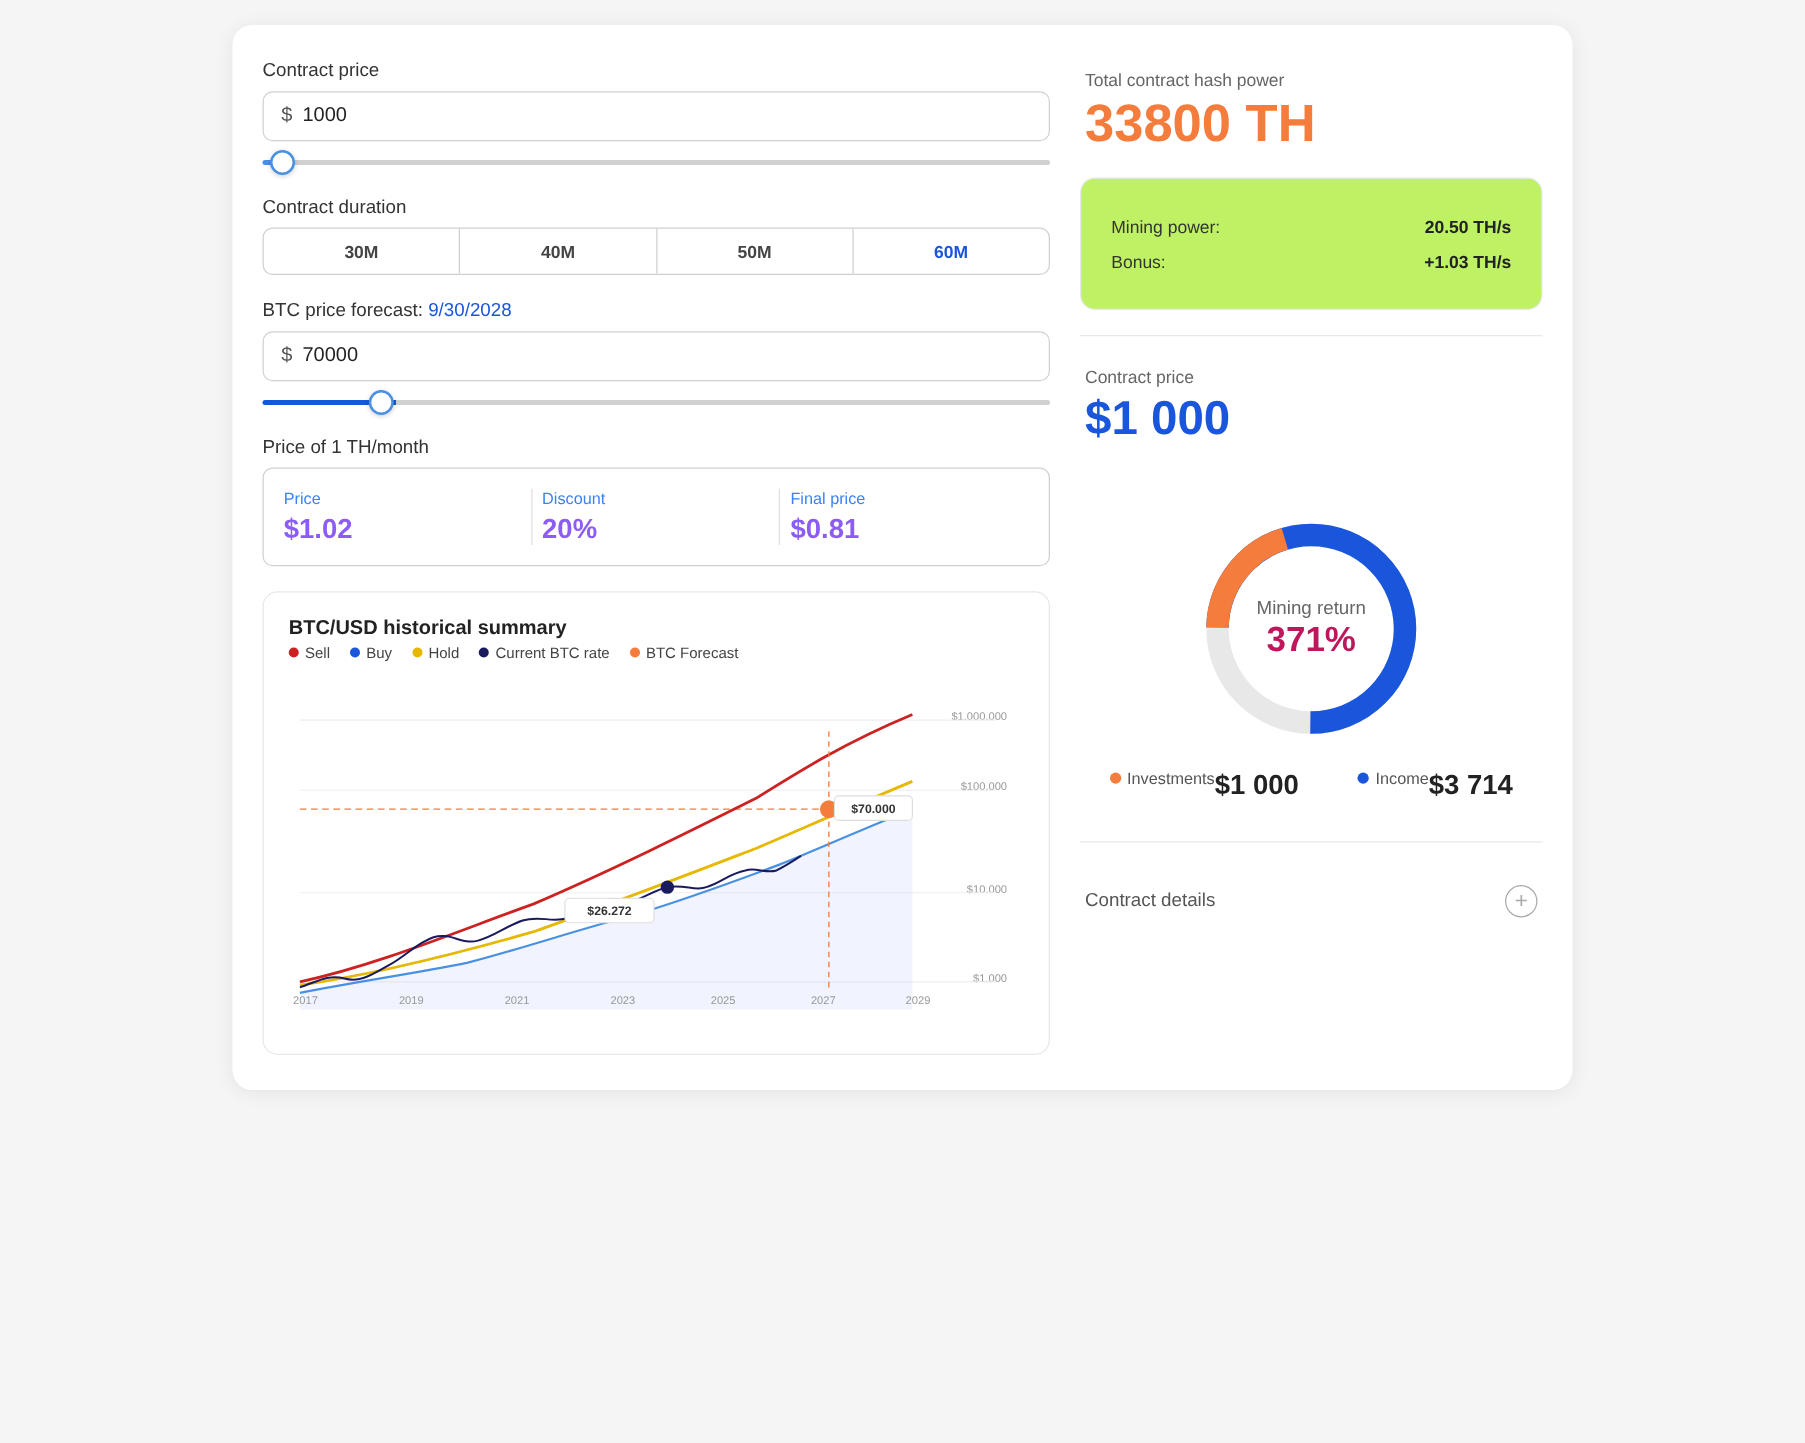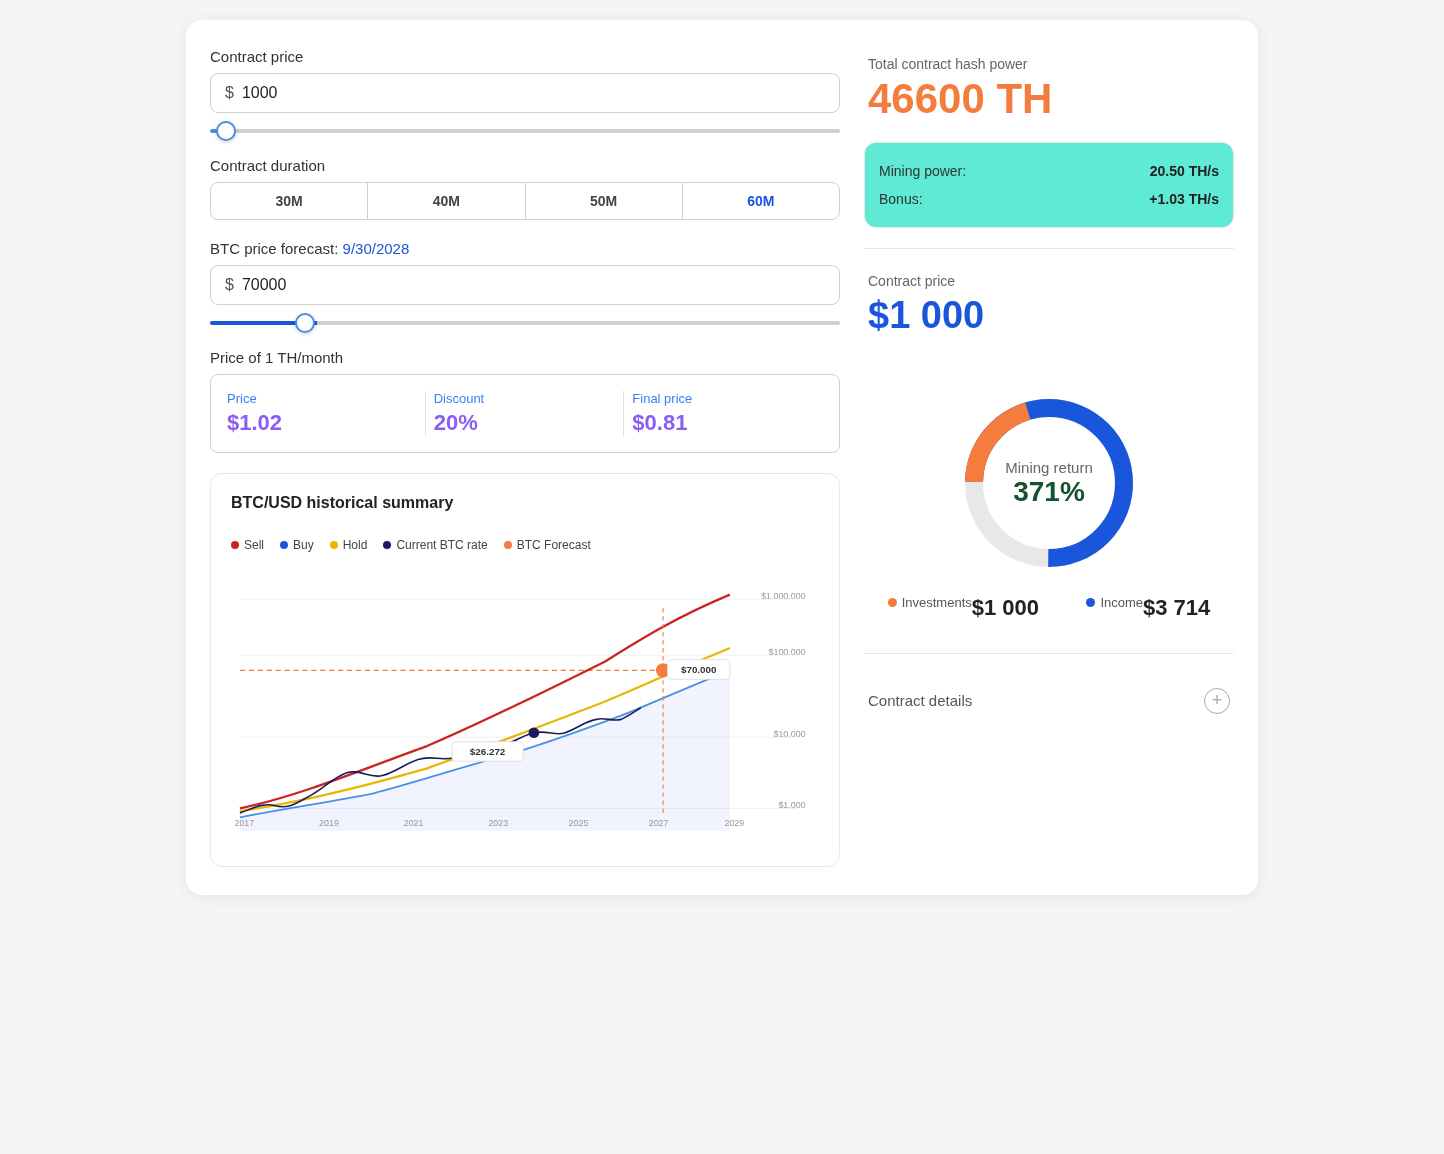--- a/index.html
+++ b/index.html
@@ -143,21 +143,21 @@
     
     .chart-section {
       border: 1.5px solid #e8e8e8;
       border-radius: 12px;
       padding: 20px;
     }
     .chart-title {
       font-size: 16px;
       font-weight: 700;
       color: #222;
-      margin-bottom: 26px;
+      margin-bottom: 3px;
     }
     .chart-legend {
       display: flex;
       gap: 16px;
       margin-bottom: 14px;
       flex-wrap: wrap;
     }
     .legend-item {
       display: flex;
       align-items: center;
@@ -174,24 +174,24 @@
       position: relative;
       height: 280px;
     }
     .chart-svg {
       width: 100%;
       height: 100%;
     }
 
     
     .right-card {
-      background: #5eead4;
+      background: #bef264;
       border: 1.5px solid #e8e8e8;
       border-radius: 12px;
-      padding: 14px;
+      padding: 24px;
     }
     .hash-power-label {
       font-size: 14px;
       color: #666;
       margin-bottom: 4px;
     }
     .hash-power-value {
       font-size: 42px;
       font-weight: 800;
       color: #f47c3c;
@@ -253,21 +253,21 @@
       transform: translate(-50%, -50%);
       text-align: center;
     }
     .donut-center-label {
       font-size: 15px;
       color: #666;
     }
     .donut-center-value {
       font-size: 28px;
       font-weight: 800;
-      color: #14532d;
+      color: #be185d;
     }
     .investment-income-row {
       display: flex;
       justify-content: space-around;
       margin-top: 12px;
       width: 100%;
     }
     .inv-col {
       display: flex;
       flex-direction: row;
@@ -455,21 +455,21 @@
           <text x="565" y="275" font-size="10" fill="#999" text-anchor="middle">2029</text>
         </svg>
       </div>
     </div>
   </div>
 
   <div class="right-panel">
 
     <div style="padding: 8px 4px 4px 4px;">
       <div class="hash-power-label">Total contract hash power</div>
-      <div class="hash-power-value">46600 TH</div>
+      <div class="hash-power-value">33800 TH</div>
     </div>
 
     <div class="right-card">
       <table class="mining-power-table">
         <tbody>
             <tr>
           <td class="label-col">Mining power:</td>
           <td class="value-col">20.50 TH/s</td>
         </tr>
         <tr>

